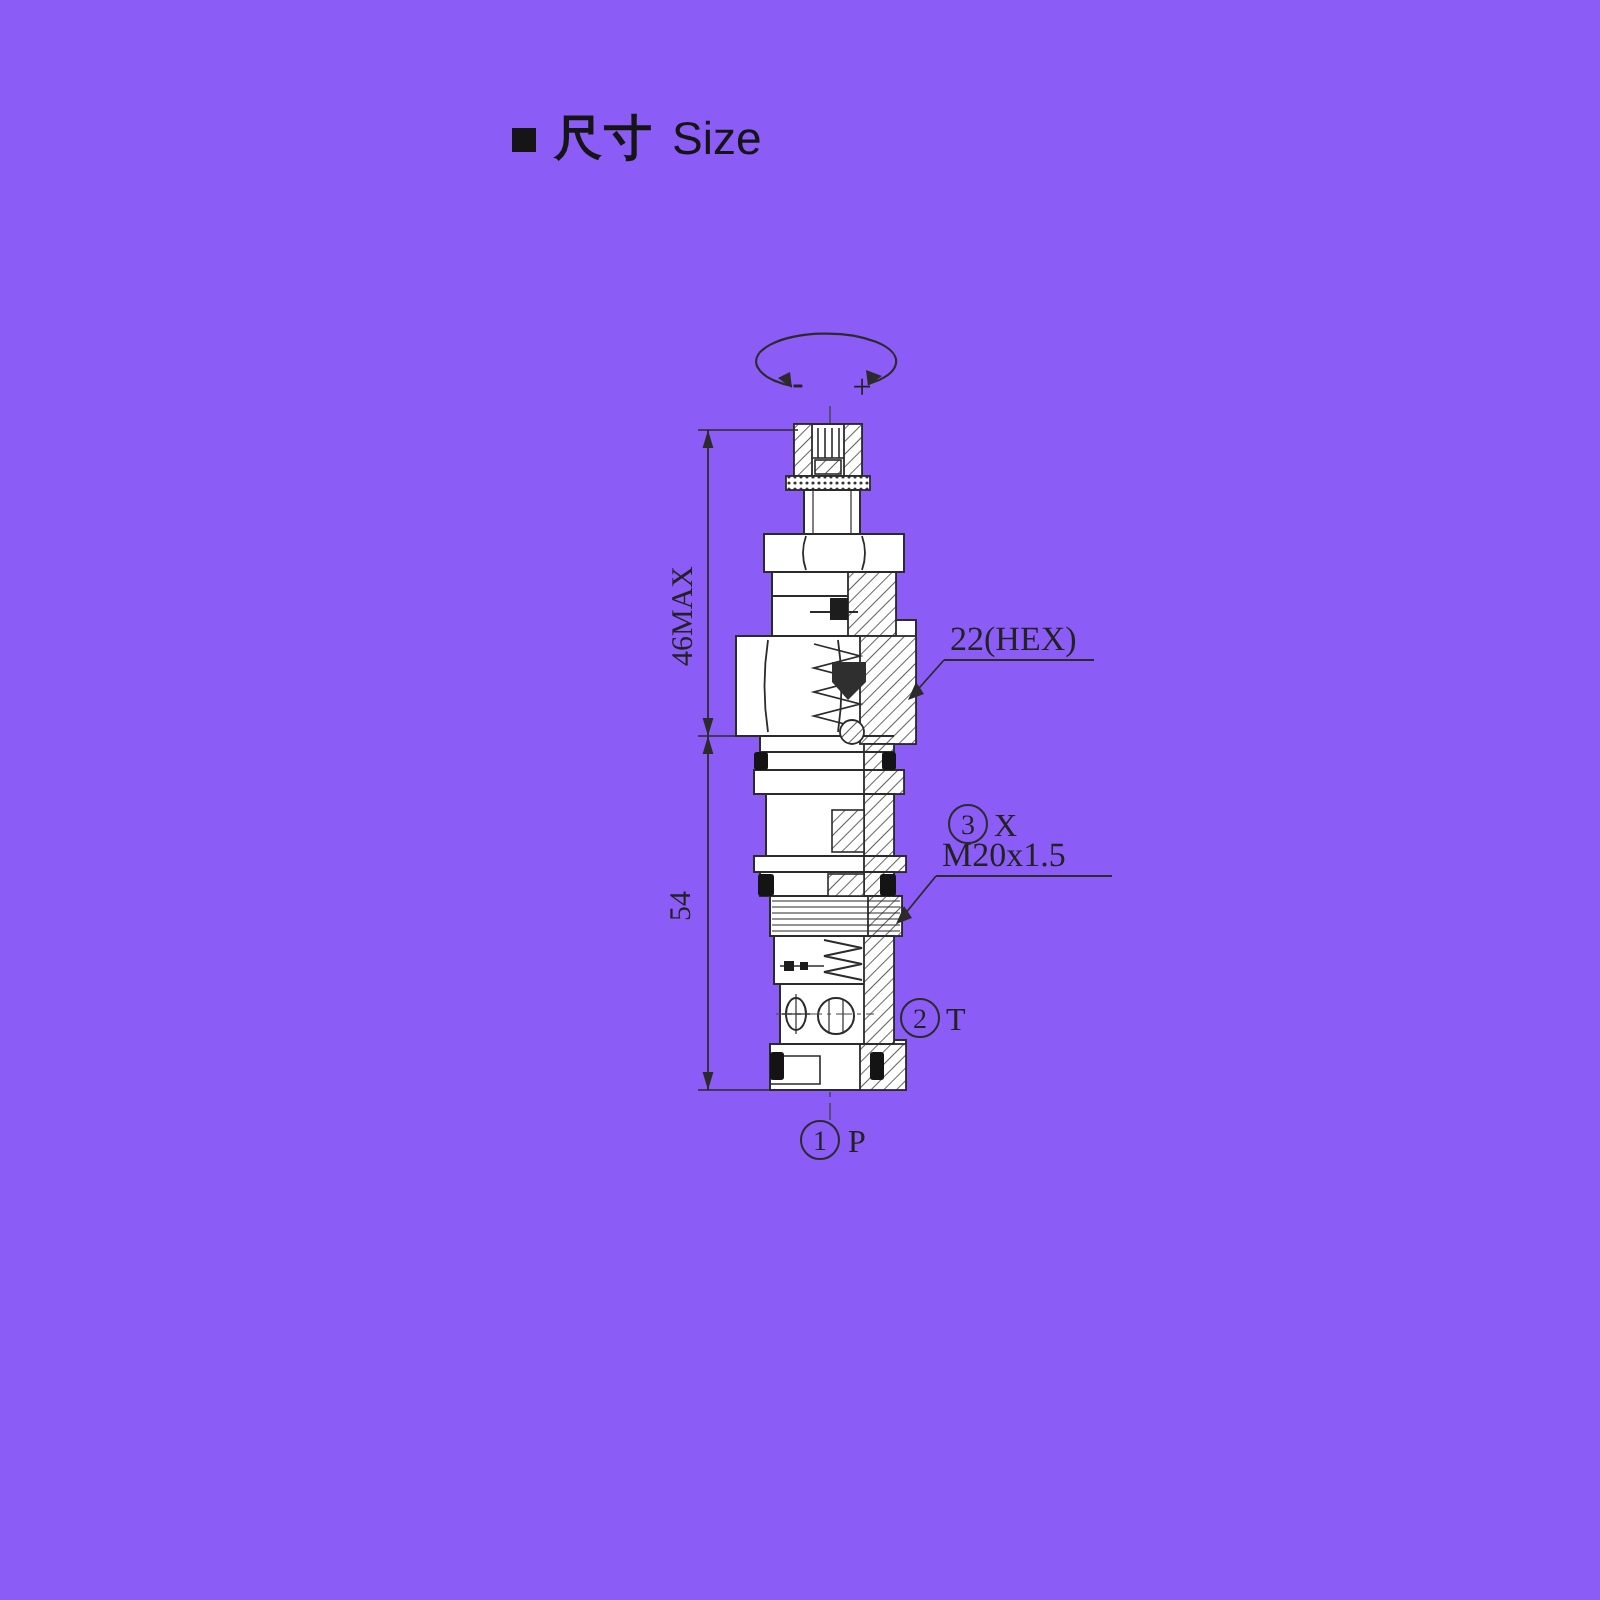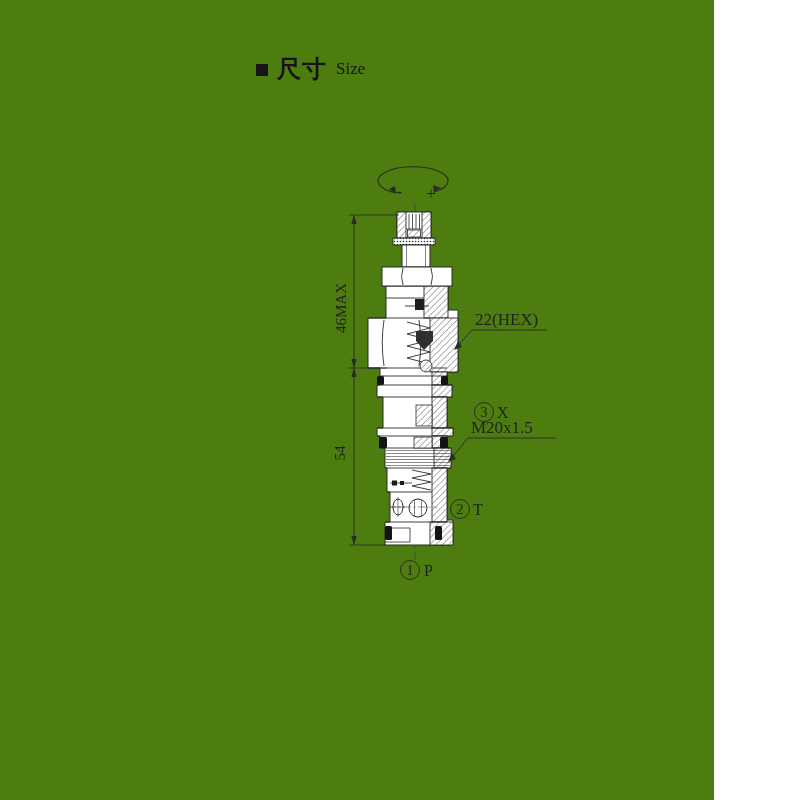--- a/index.html
+++ b/index.html
@@ -1,22 +1,22 @@
 <!DOCTYPE html>
 <html><head>
 <meta charset="utf-8">
 <style>
   html,body{margin:0;padding:0;background:#fff;}
-  .page{position:relative;width:714px;height:800px;background:#4d7c0f;overflow:hidden;
+  .page{position:relative;width:800px;height:800px;background:#8b5cf6;overflow:hidden;
         font-family:"Liberation Sans",sans-serif;}
   .hdr{position:absolute;top:53px;left:256px;display:flex;align-items:center;}
   .hdr .sq{width:12px;height:12px;background:#151515;margin-top:2px;}
   .hdr .t-zh{font-size:24px;font-weight:600;color:#151515;margin-left:9px;letter-spacing:1px;
              font-family:"DejaVu Sans",sans-serif;}
-  .hdr .t-en{font-size:17px;font-weight:400;color:#151515;margin-left:9px;font-family:Liberation Serif, serif;}
+  .hdr .t-en{font-size:23px;font-weight:400;color:#151515;margin-left:9px;}
   svg{position:absolute;top:0;left:0;}
   .cad{font-family:"Liberation Serif",serif;fill:#222;}
 </style>
 </head>
 <body>
 
 <div class="page">
 
   <div class="hdr">
     <div class="sq"></div>

